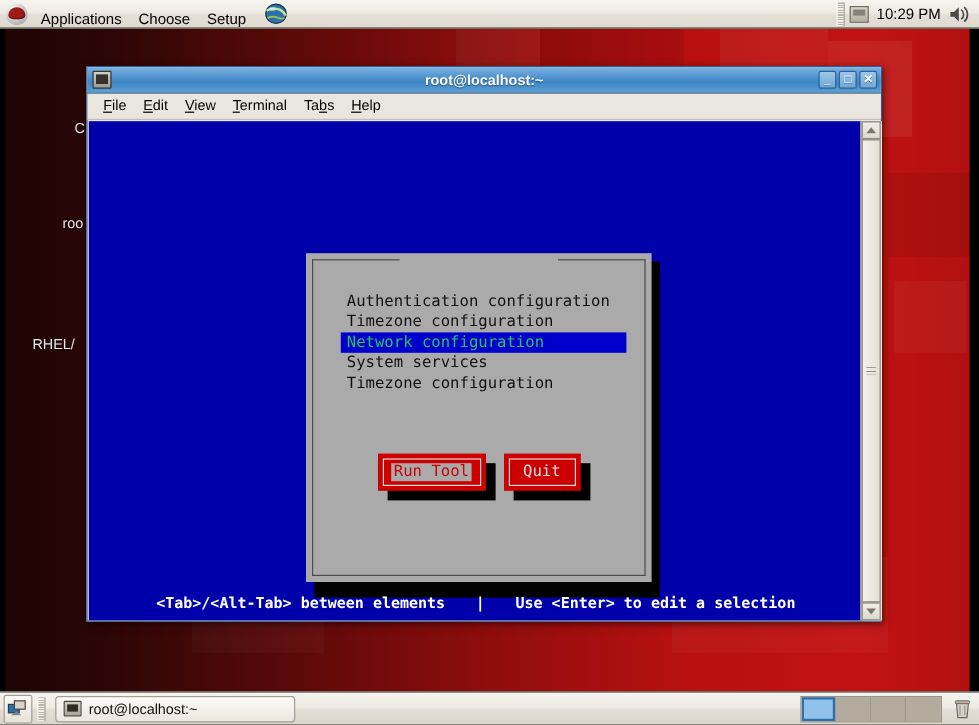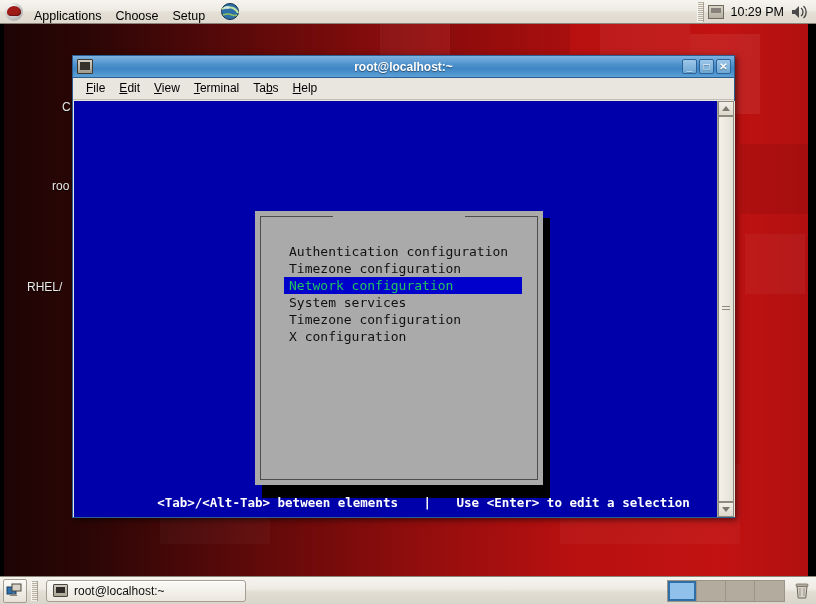--- a/index.html
+++ b/index.html
@@ -224,21 +224,20 @@
     display: flex; justify-content: space-between;
     padding: 0 8px;
     font-size: 13px; color: #cfcfcf;
     white-space: nowrap;
   }
   #tui-footer {
     position: absolute; left: 0; bottom: 7px; width: 100%;
     text-align: center;
     font-size: 12.5px; font-weight: bold; color: #ffffff;
     white-space: nowrap;
-    margin-left: 27px;
   }
   #tui-footer .sep { padding: 0 18px; }
 
   
   #dialog-shadow {
     position: absolute;
     left: 188px; top: 117px;
     width: 288px; height: 280px;
     background: #000;
   }
@@ -447,23 +446,40 @@
           <div id="dialog-inner">
             <div id="dlg-top-left"></div>
             <div id="dlg-top-right"></div>
 
             <div id="menu-list">
               <div class="menu-row">Authentication configuration</div>
               <div class="menu-row">Timezone configuration</div>
               <div class="menu-row selected">Network configuration</div>
               <div class="menu-row">System services</div>
               <div class="menu-row">Timezone configuration</div>
-              <div class="menu-row">X configuration</div>
             </div>
 
+            <div id="dlg-buttons">
+              <div class="btn-wrap">
+                <div class="btn-shadow"></div>
+                <div class="tui-btn run focused">
+                  <div class="btn-face">
+                    <span class="btn-label">Run Tool</span>
+                  </div>
+                </div>
+              </div>
+              <div class="btn-wrap">
+                <div class="btn-shadow"></div>
+                <div class="tui-btn quit">
+                  <div class="btn-face">
+                    <span class="btn-label">Quit</span>
+                  </div>
+                </div>
+              </div>
+            </div>
           </div>
         </div>
 
         <div id="tui-footer">
           <span>&lt;Tab&gt;/&lt;Alt-Tab&gt; between elements</span>
           <span class="sep">|</span>
           <span>Use &lt;Enter&gt; to edit a selection</span>
         </div>
 
       </div>

